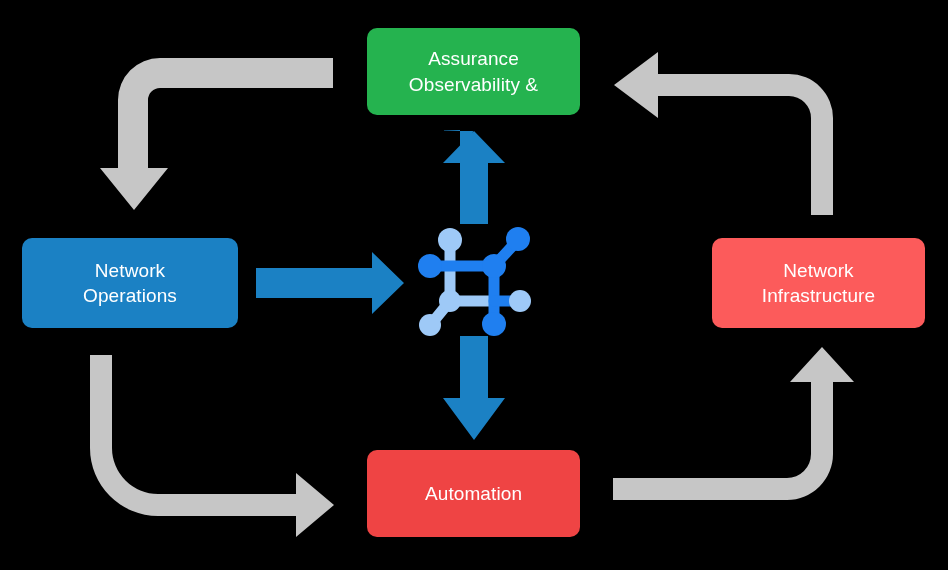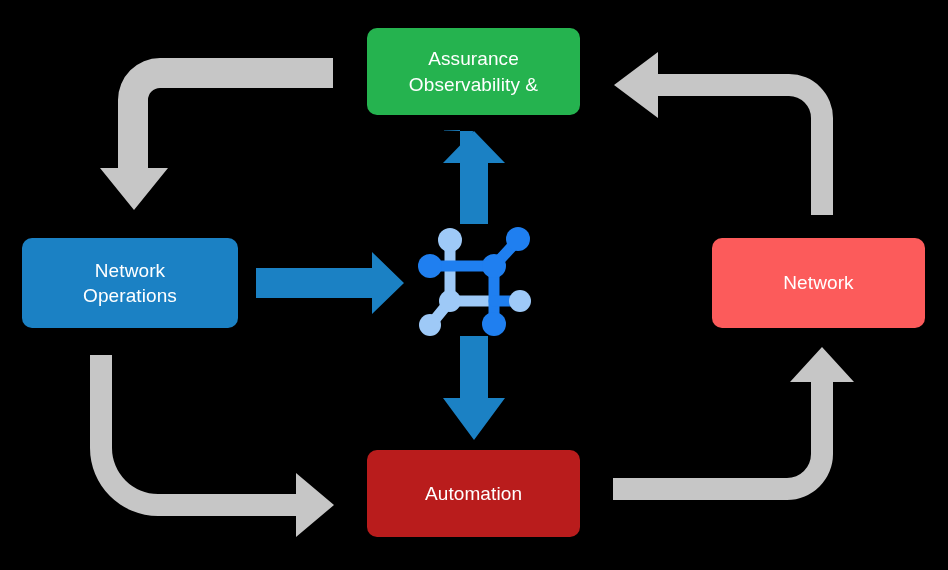--- a/index.html
+++ b/index.html
@@ -176,22 +176,23 @@
   <div class="node" id="node-operations" style="background: rgb(27, 129, 196); color: rgb(255, 255, 255);">
     <div>
       <span class="lbl">Network</span>
       <span class="lbl">Operations</span>
     </div>
   </div>
 
   <div class="node" id="node-infrastructure" style="background: rgb(252, 91, 91); color: rgb(255, 255, 255);">
     <div>
       <span class="lbl">Network</span>
+      <span class="lbl">Infrastructure</span>
     </div>
   </div>
 
-  <div class="node" id="node-automation" style="background: #b91c1c; color: rgb(255, 255, 255);">
+  <div class="node" id="node-automation" style="background: #ef4444; color: rgb(255, 255, 255);">
     <div>
       <span class="lbl">Automation</span>
     </div>
   </div>
 
 </div>
 
 </body></html>

